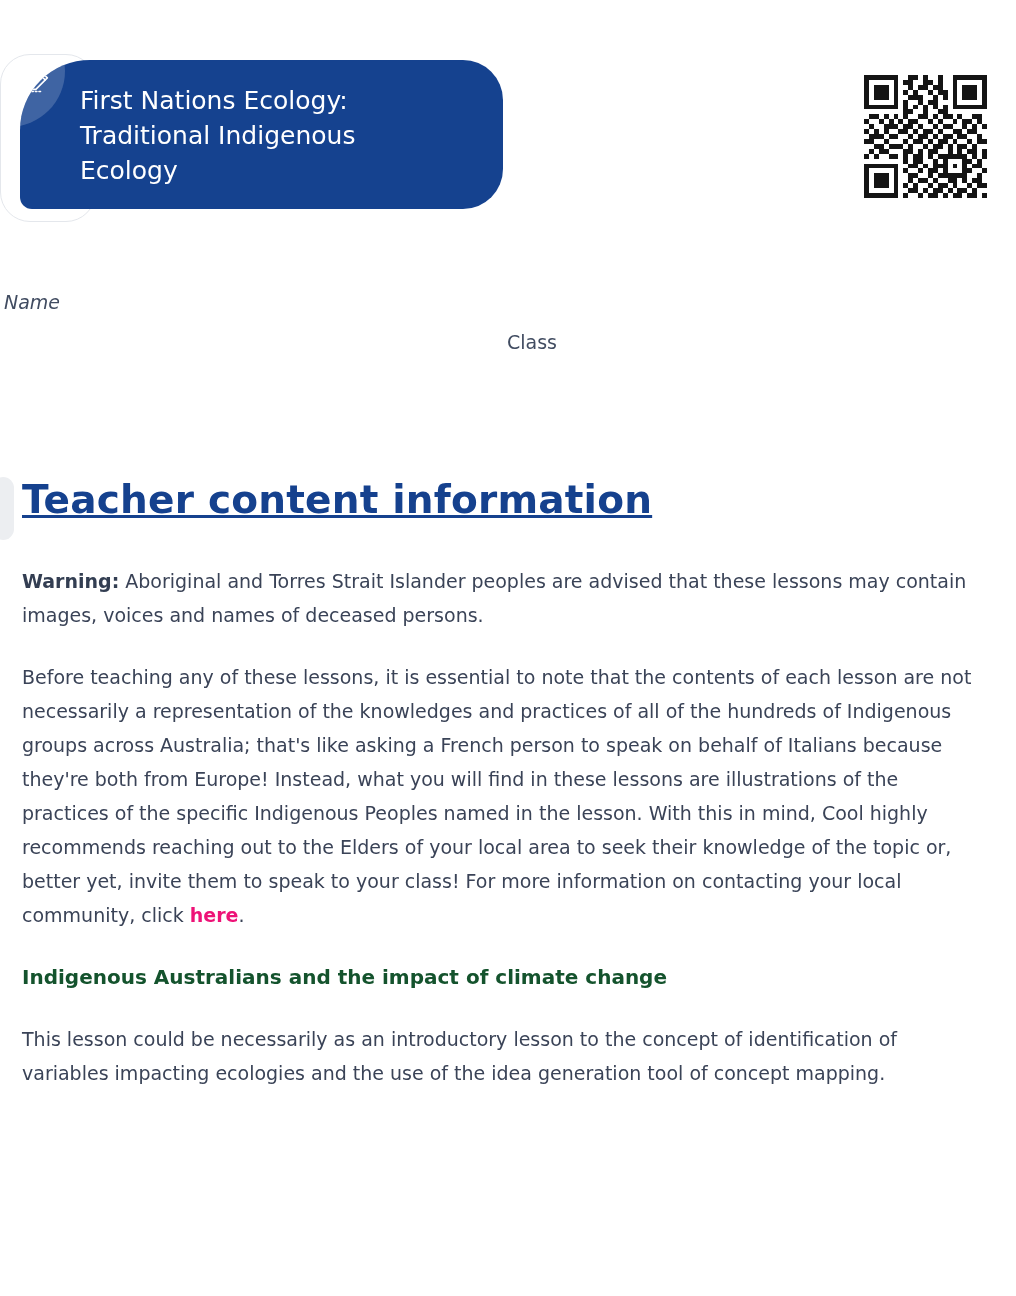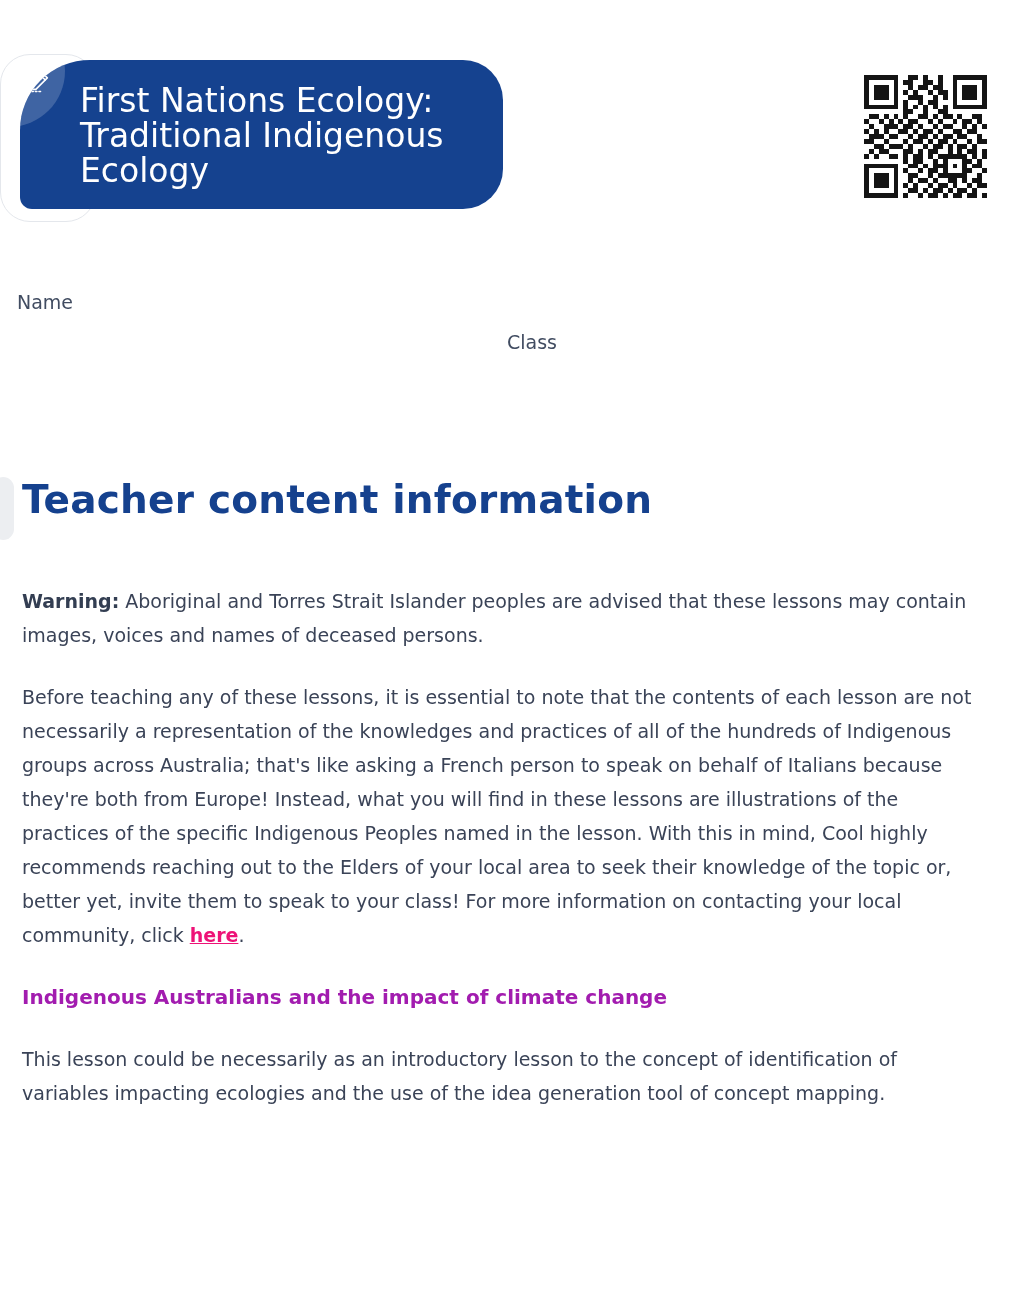--- a/index.html
+++ b/index.html
@@ -42,79 +42,79 @@
   }
   .pencil {
     position: absolute;
     left: 7px; top: 8px;
   }
   .banner-title {
     position: absolute;
     left: 60px; top: 23px;
     width: 400px;
     color: #ffffff;
-    font-size: 33px;
+    font-size: 25px;
     line-height: 35px;
     white-space: pre-line;
     font-weight: 400;
   }
   .qr {
     position: absolute;
     left: 863px; top: 75px;
     width: 125px; height: 123px;
     z-index: 1;
   }
 
   
   .field-label {
     position: absolute;
     top: 291px;
     font-size: 19px;
     color: #414c61;
   }
-  .name-label  { left: 17px; }
+  .name-label  { left: 4px; font-style: italic; }
   .class-label { left: 507px; margin-top: 40px; }
 
   
   .edge-pill {
     position: absolute;
     left: -8px; top: 477px;
     width: 22px; height: 63px;
     border-radius: 11px;
     background: #eceef1;
   }
   .section-heading {
     position: absolute;
     left: 22px; top: 477px;
     font-size: 39px;
     font-weight: 700;
     color: #15418e;
     letter-spacing: 0.2px;
+    text-decoration: underline;
   }
   .content {
     position: absolute;
-    left: 22px; top: 584px;
+    left: 22px; top: 564px;
     width: 956px;
     color: #3a4357;
     font-size: 19px;
     line-height: 34px;
   }
   .content p { margin: 0 0 28px 0; }
   .content strong { color: #333e52; font-weight: 700; }
   .subheading {
     font-size: 20px;
     font-weight: 700;
-    color: #a21caf;
+    color: #14532d;
     margin: 9px 0 28px 0;
     line-height: 34px;
   }
   .pink-link {
     color: #ee1277;
     font-weight: 700;
-    text-decoration: underline;
     cursor: pointer;
   }
 </style>
 </head>
 <body>
 
 <div class="page">
 
   <div class="card-edge"></div>
 

